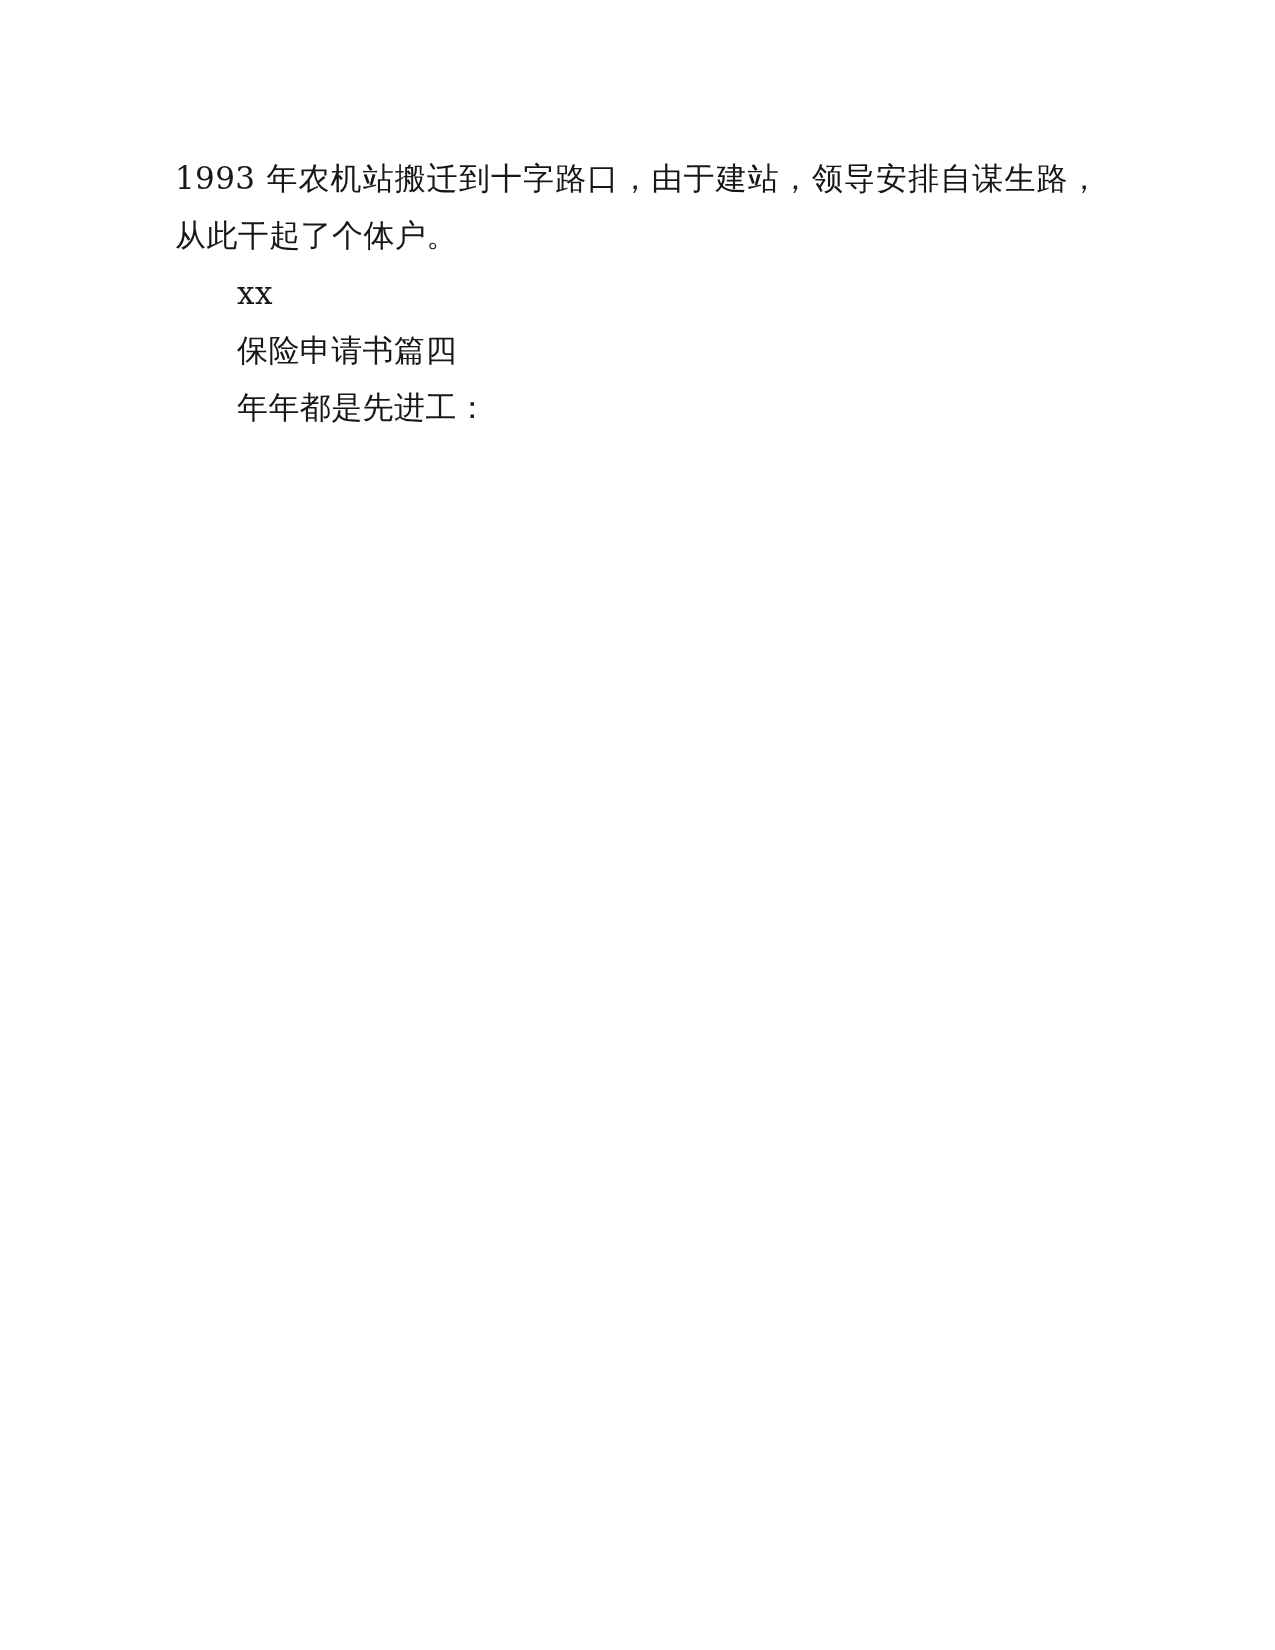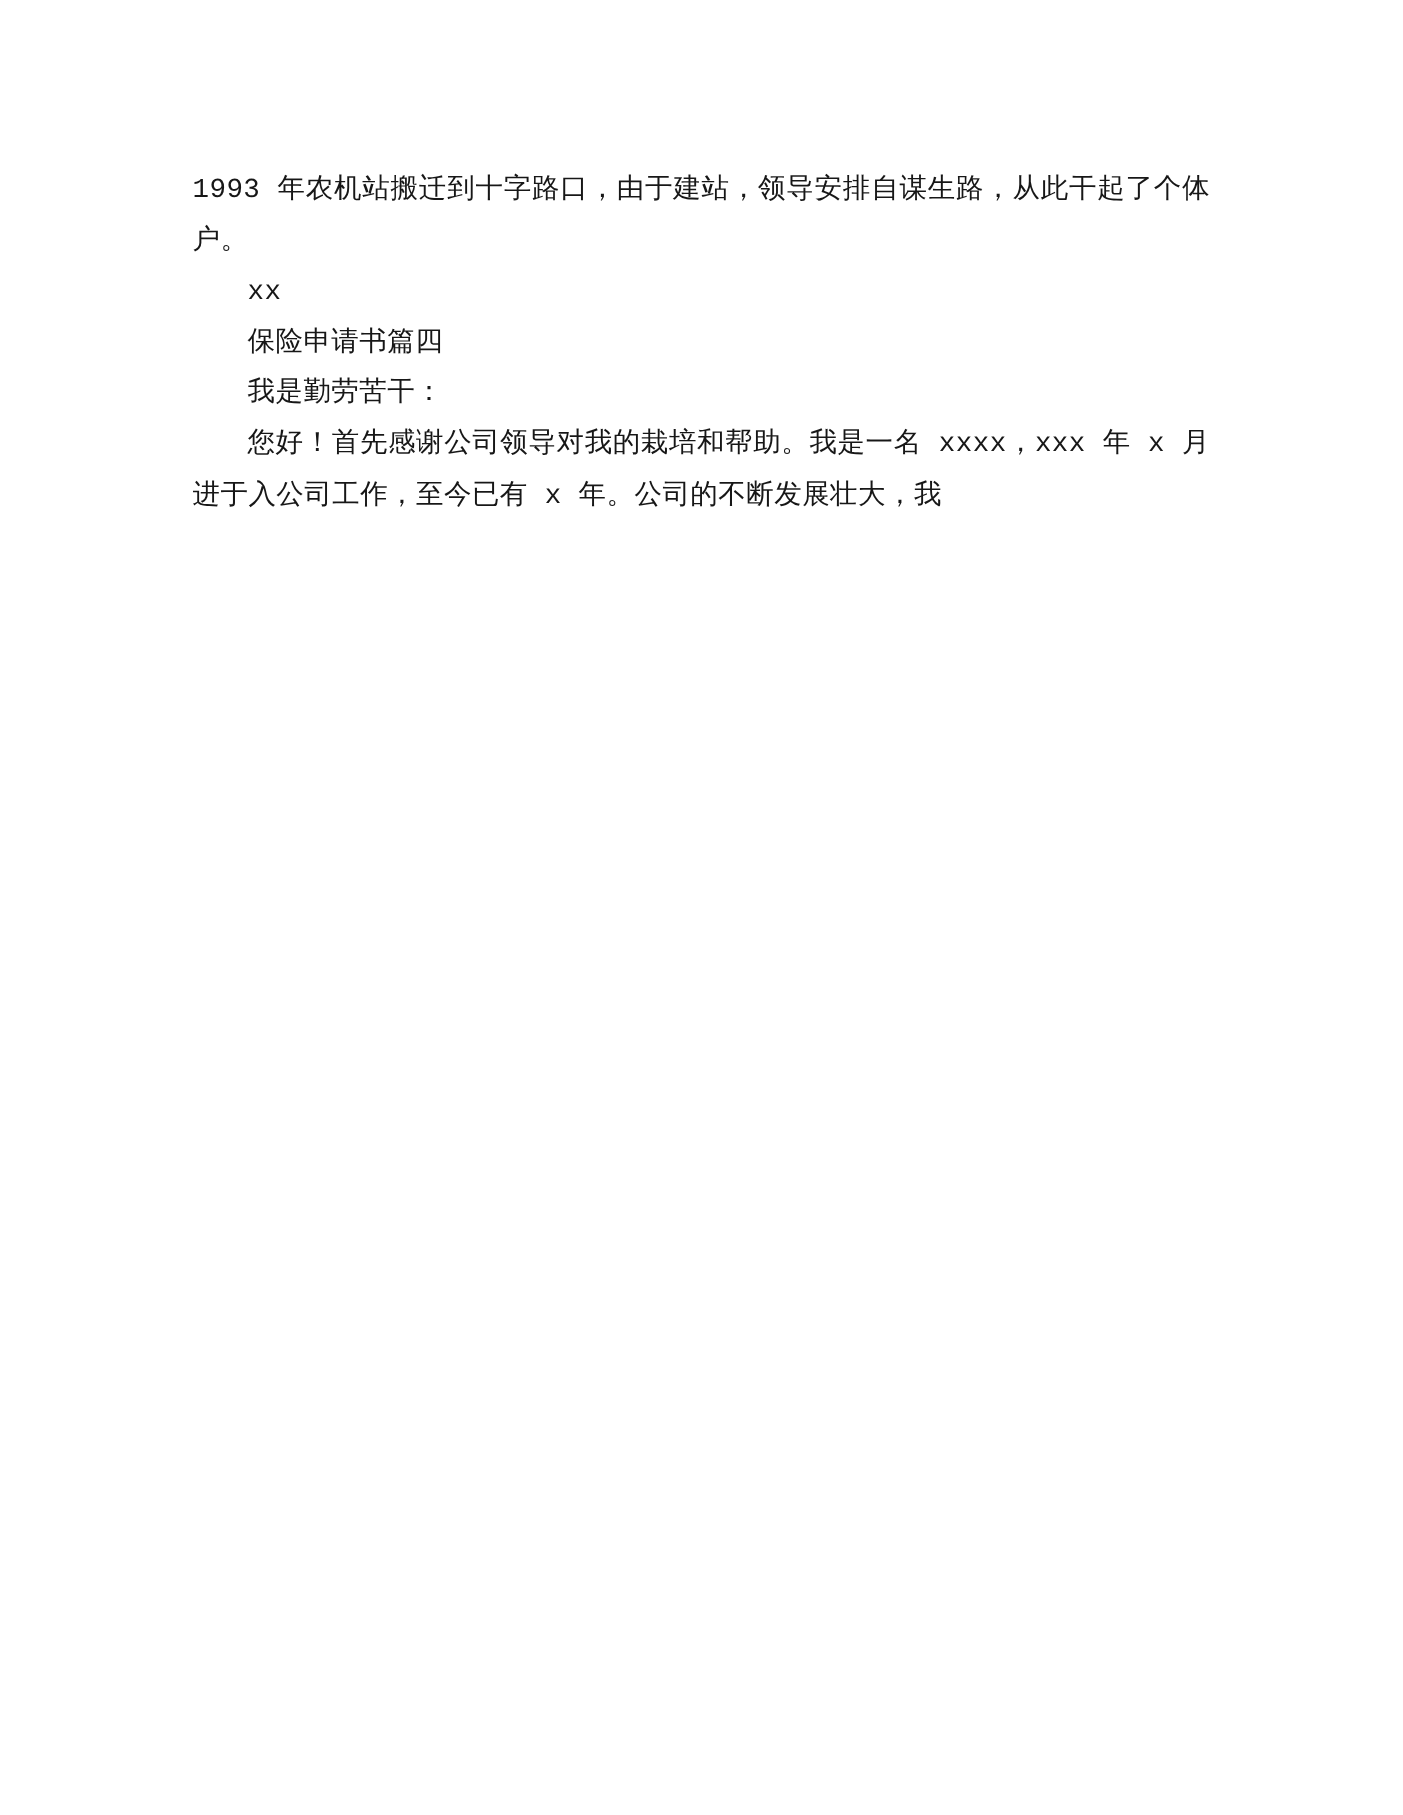--- a/index.html
+++ b/index.html
@@ -16,27 +16,26 @@
   }
   .page {
     position: relative;
     width: 1275px;
     height: 1650px;
     box-sizing: border-box;
     padding: 150px 175px 80px 175px;
     background: #ffffff;
   }
   .doc-body {
-    font-size: 25px;
+    font-size: 31px;
     line-height: 1.85;
     text-align: justify;
     text-justify: inter-ideograph;
     letter-spacing: 0.4px;
     color: #171717;
-    font-family: Liberation Mono, monospace;
   }
   p {
     margin: 0 0 0 0;
   }
   p.indent {
     text-indent: 2em;
   }
   p.noindent {
     text-indent: 0;
   }
@@ -53,18 +52,17 @@
     <p class="noindent">1993 年农机站搬迁到十字路口，由于建站，领导安排自谋生路，从此干起了个体户。</p>
 
 
 
     <div class="sig-block">
       <p>xx</p>
     </div>
 
     <p class="indent">保险申请书篇四</p>
 
-    <p class="indent">我是勤劳苦干：</p>
+    <p class="indent">年年都是先进工：</p>
 
-    <p class="indent">您好！首先感谢公司领导对我的栽培和帮助。我是一名 xxxx，xxx 年 x 月进于入公司工作，至今已有 x 年。公司的不断发展壮大，我</p>
 
   </div>
 </div>
 
 </body></html>

